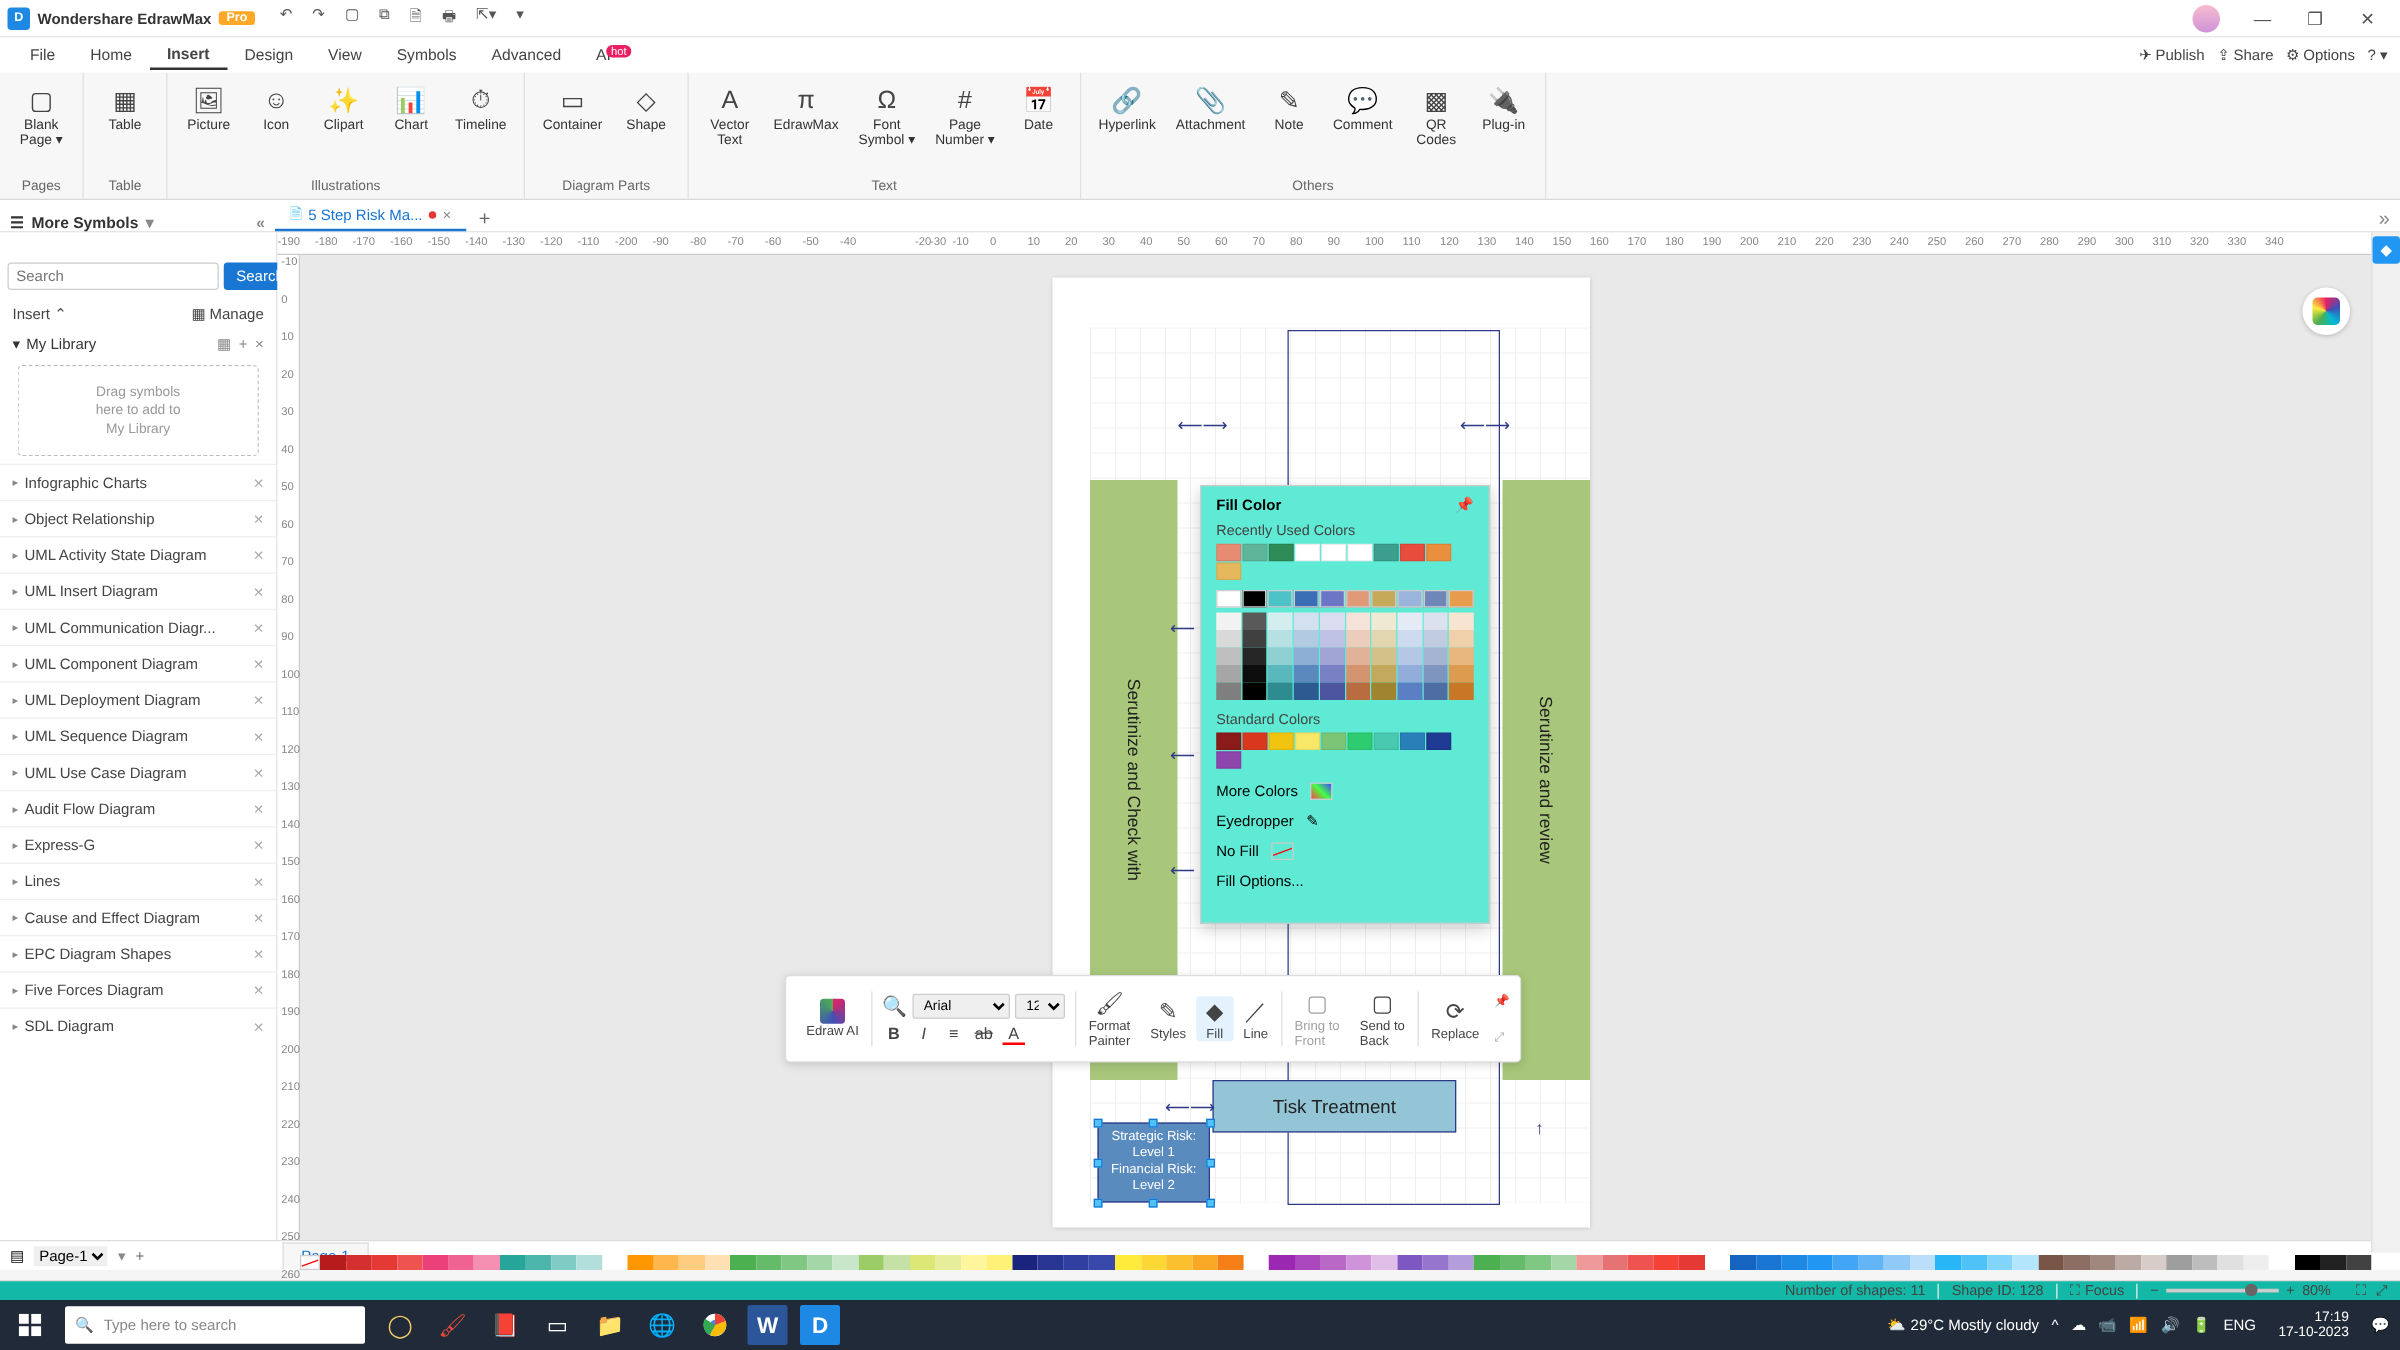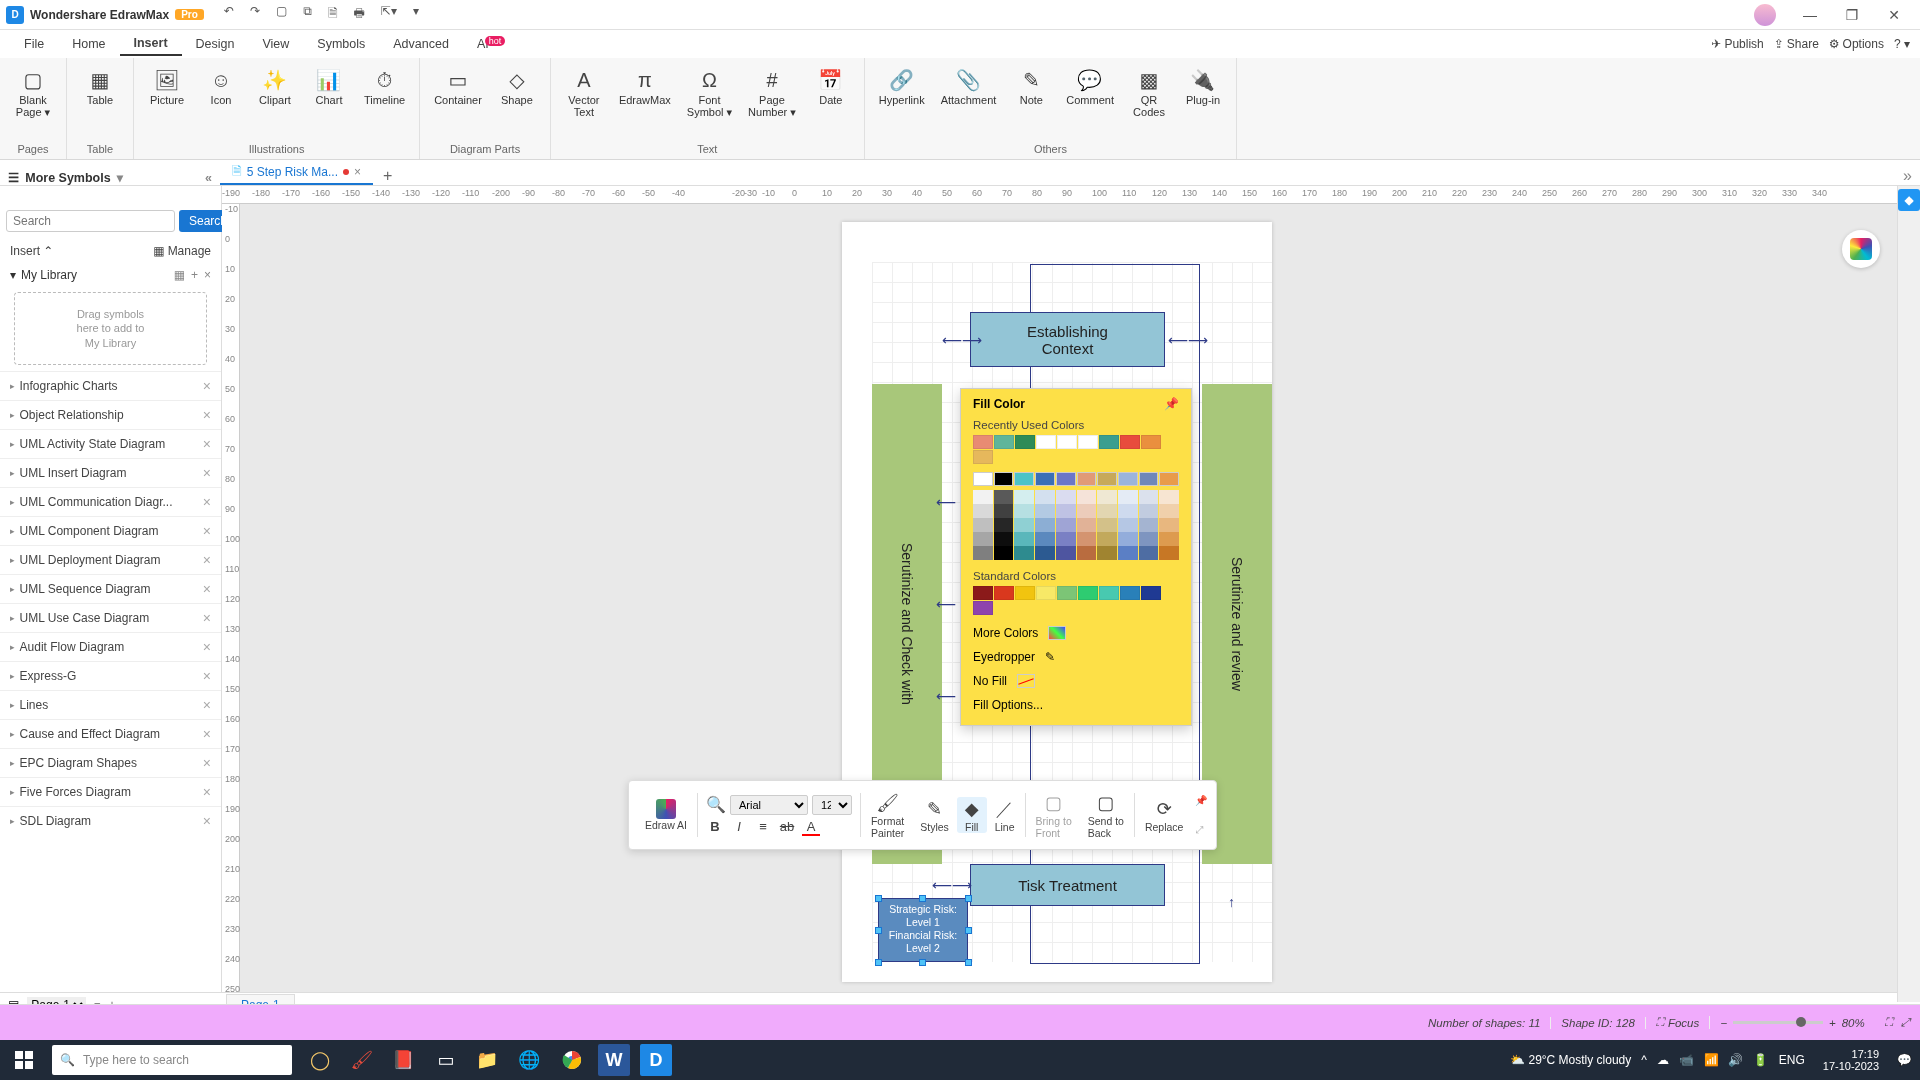--- a/index.html
+++ b/index.html
@@ -70,21 +70,21 @@
 
 .diagram { position:absolute; left:650px; top:78px; width:405px; height:720px;}
 .outline { position:absolute; border:1px solid #2e3a87; }
 .green-col { position:absolute; width:70px; background:#a8c77a; writing-mode: vertical-rl; text-orientation: mixed; text-align:center; display:flex; align-items:center; justify-content:center; font-size:14px; color:#222; padding:10px 0;}
 .blue-box { position:absolute; background:#93c5d6; border:1px solid #2e3a87; display:flex; align-items:center; justify-content:center; text-align:center; font-size:15px; color:#222; padding:6px;}
 .arrow { position:absolute; color:#2e3a87; font-size:14px; }
 .sel-note { position:absolute; background:#5a8bbf; border:1px solid #2e3a87; color:#fff; font-size:10.5px; text-align:center; padding: 4px; line-height:1.25;}
 .sel-handle { position:absolute; width:7px; height:7px; background:#4fc3f7; border:1px solid #1976d2;}
 
 
-.fill-popup { position:absolute; left:960px; top:388px; width:232px; background:#fde047; border:1px solid #ccc; box-shadow:0 4px 12px rgba(0,0,0,0.2); font-size:12px; z-index:30; padding-bottom:8px;}
+.fill-popup { position:absolute; left:960px; top:388px; width:232px; background:#5eead4; border:1px solid #ccc; box-shadow:0 4px 12px rgba(0,0,0,0.2); font-size:12px; z-index:30; padding-bottom:21px;}
 .fill-popup .fp-title { padding: 8px 12px 4px; font-weight:700; display:flex; align-items:center;}
 .fill-popup .fp-title .pin { margin-left:auto; color:#666; cursor:pointer;}
 .fill-popup .fp-label { padding: 4px 12px 2px; color:#444; font-size:11.5px;}
 .fill-popup .swatches { display:flex; flex-wrap:wrap; padding: 2px 12px 6px; gap:1px;}
 .fill-popup .swatches .sw { width:20px; height:14px; cursor:pointer; border:1px solid rgba(0,0,0,0.07);}
 .fill-popup .grid-sw { padding: 2px 12px 6px; }
 .fill-popup .grid-sw .row { display:flex; gap:1px;}
 .fill-popup .grid-sw .sw { width:20px; height:14px; cursor:pointer; }
 .fill-popup .opt { padding: 5px 12px; display:flex; align-items:center; gap:10px; cursor:pointer;}
 .fill-popup .opt .square { width:18px; height:14px; border:1px solid #ccc;}
@@ -111,21 +111,21 @@
 .colorbar .nf { width:16px; background:#fff; border:1px solid #ccc; position:relative;}
 .colorbar .nf::after { content:''; position:absolute; left:0; right:0; top:50%; border-top:1px solid red; transform:rotate(-20deg);}
 
 
 .page-tabs { position:absolute; left:0; right:0; bottom:30px; height:24px; background:#fff; border-top:1px solid #ddd; display:flex; align-items:center; font-size:12px; z-index:7;}
 .page-tabs .pt-left { width:222px; display:flex; align-items:center; padding:0 8px; gap:8px;}
 .page-tabs .pt-left select { border:none; font-size:12px; }
 .page-tabs .ptab { padding:3px 14px; border:1px solid #ddd; border-bottom:none; background:#f7f7f7; color:#1976d2; cursor:pointer; margin-left:4px;}
 
 
-.statusbar { position:absolute; left:0; right:0; bottom:0; height:36px; background:#f0abfc; border-top:1px solid #ddd; display:flex; align-items:center; font-size:11.5px; color:#444; z-index:20;font-style:italic;}
+.statusbar { position:absolute; left:0; right:0; bottom:0; height:16px; background:#14b8a6; border-top:1px solid #ddd; display:flex; align-items:center; font-size:11.5px; color:#444; z-index:20;}
 .statusbar .s-item { padding: 0 10px; border-right:1px solid #eee; display:flex; align-items:center; gap:4px;}
 .statusbar .spacer { flex:1;}
 .statusbar .zoom { display:flex; align-items:center; gap:6px; padding:0 10px;}
 .statusbar .zoom .track { width:90px; height:3px; background:#ccc; position:relative;}
 .statusbar .zoom .track .thumb { position:absolute; left:70%; top:-4px; width:10px; height:10px; border-radius:50%; background:#666;}
 
 .os-taskbar { position:absolute; left:0; right:0; bottom:0; height:40px; background:#202a38; display:flex; align-items:center; color:#fff; font-size:12px; z-index:50;}
 .os-taskbar .start { width:48px; height:40px; display:flex; align-items:center; justify-content:center; background:#202a38; cursor:pointer;}
 .os-taskbar .search { flex:0 0 240px; height:30px; background:#fff; border-radius:2px; margin-left:4px; display:flex; align-items:center; padding:0 8px; color:#666; gap:8px;}
 .os-taskbar .pins { display:flex; gap:2px; margin-left:8px;}
@@ -519,22 +519,20 @@
     </div>
 
     <div class="diagram">
       <div class="outline" style="left:158px; top:0px; width:170px; height:700px;"></div>
       <div class="green-col" style="left:0; top:120px; height:480px;">
           <span>Serutinize and Check with</span>
         </div>
       <div class="green-col" style="left:330px; top:120px; height:480px;">
           <span>Serutinize and review</span>
         </div>
-      <div class="blue-box" style="left:98px; top:48px; width:195px; height:55px; white-space:pre-line;">Establishing
-Context</div>
       <div class="blue-box" style="left:98px; top:600px; width:195px; height:42px;">Tisk Treatment</div>
 
       <span class="arrow" style="left:70px; top:68px;">⟵⟶</span>
       <span class="arrow" style="left:296px; top:68px;">⟵⟶</span>
       <span class="arrow" style="left:64px; top:230px;">⟵</span>
       <span class="arrow" style="left:64px; top:332px;">⟵</span>
       <span class="arrow" style="left:64px; top:424px;">⟵</span>
       <span class="arrow" style="left:60px; top:613px;">⟵⟶</span>
       <span class="arrow" style="left:356px; top:630px;">↑</span>
 

